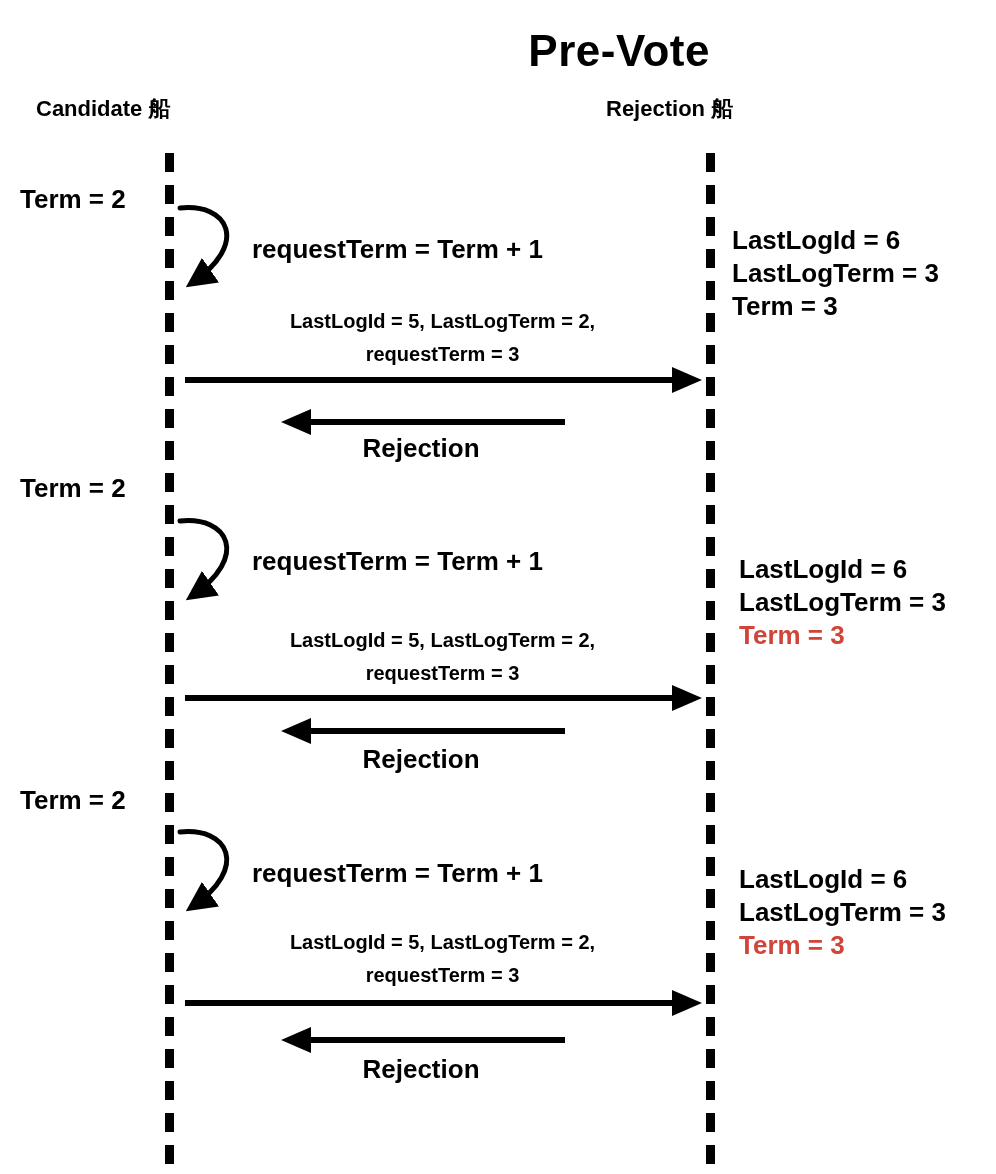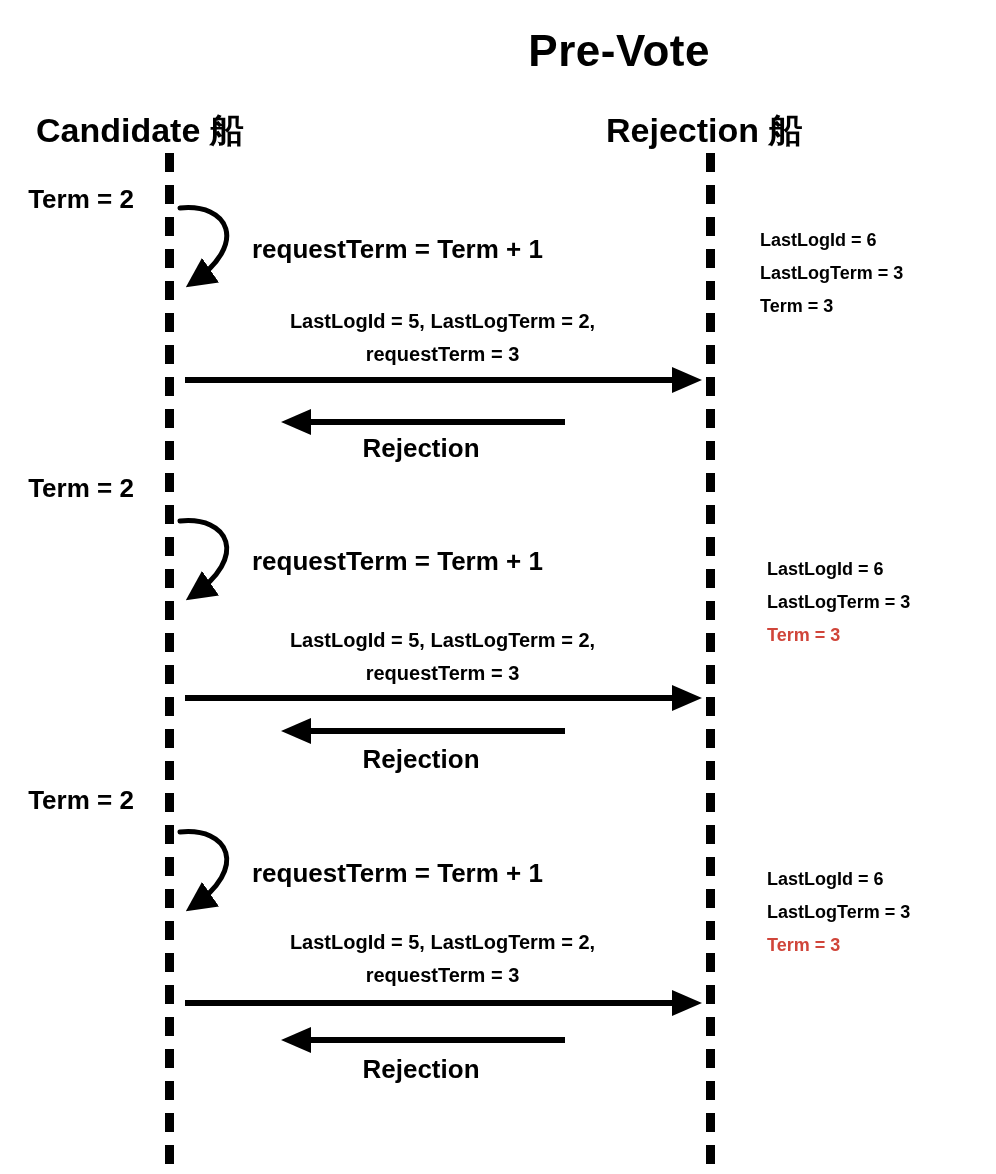--- a/index.html
+++ b/index.html
@@ -3,30 +3,30 @@
 <meta charset="utf-8">
 <style>
   html,body { margin:0; padding:0; background:#ffffff; }
   body { width:996px; height:1174px; position:relative; overflow:hidden;
          font-family:"Liberation Sans","DejaVu Sans",sans-serif;
          font-weight:bold; color:#000; }
 
   .title { position:absolute; top:26px; left:170px; width:540px;
            text-align:right; font-size:44px; letter-spacing:0.5px; }
 
-  .lane-header { position:absolute; top:108px; font-size:34px; }
+  .lane-header { position:absolute; top:94px; font-size:22px; }
   .lane-header.candidate { left:36px; }
   .lane-header.follower  { left:606px; }
 
   .lifeline { position:absolute; top:153px; width:9px; height:1012px;
               background:repeating-linear-gradient(to bottom,#000 0 19px,transparent 19px 32px); }
   .lifeline.candidate-line { left:165px; }
   .lifeline.follower-line  { left:706px; }
 
-  .term-label { position:absolute; left:20px; width:122px; text-align:center; font-size:26px; }
+  .term-label { position:absolute; left:20px; width:122px; text-align:left; font-size:26px; }
   .term-label.r1 { top:184px; } .term-label.r2 { top:473px; } .term-label.r3 { top:785px; }
 
   .loop { position:absolute; left:176px; width:80px; height:95px; }
   .loop.r1 { top:203px; } .loop.r2 { top:516px; } .loop.r3 { top:827px; }
 
   .self-msg { position:absolute; left:252px; font-size:26px; white-space:nowrap; }
   .self-msg.r1 { top:234px; } .self-msg.r2 { top:546px; } .self-msg.r3 { top:858px; }
 
   .msg { position:absolute; left:185px; width:515px; text-align:center;
          font-size:20px; line-height:33px; }
@@ -41,21 +41,21 @@
   .head-right { position:absolute; right:-30px; top:-10px; width:0; height:0;
                 border-left:30px solid #000; border-top:13px solid transparent;
                 border-bottom:13px solid transparent; }
   .head-left  { position:absolute; left:-30px; top:-10px; width:0; height:0;
                 border-right:30px solid #000; border-top:13px solid transparent;
                 border-bottom:13px solid transparent; }
 
   .rejection { position:absolute; left:280px; width:282px; text-align:center; font-size:26px; }
   .rejection.r1 { top:433px; } .rejection.r2 { top:744px; } .rejection.r3 { top:1054px; }
 
-  .state { position:absolute; left:732px; font-size:18px; line-height:33px; white-space:nowrap;margin-left:28px; }
+  .state { position:absolute; left:732px; font-size:26px; line-height:33px; white-space:nowrap; }
   .state.r1 { top:224px; }
   .state.r2 { top:553px; left:739px; }
   .state.r3 { top:863px; left:739px; }
 
   .highlight { color:var(--highlight,#d0453a); }
 
   svg path.loop-path { fill:none; stroke:#000; stroke-width:5; stroke-linecap:round; }
 </style>
 </head>
 <body>

